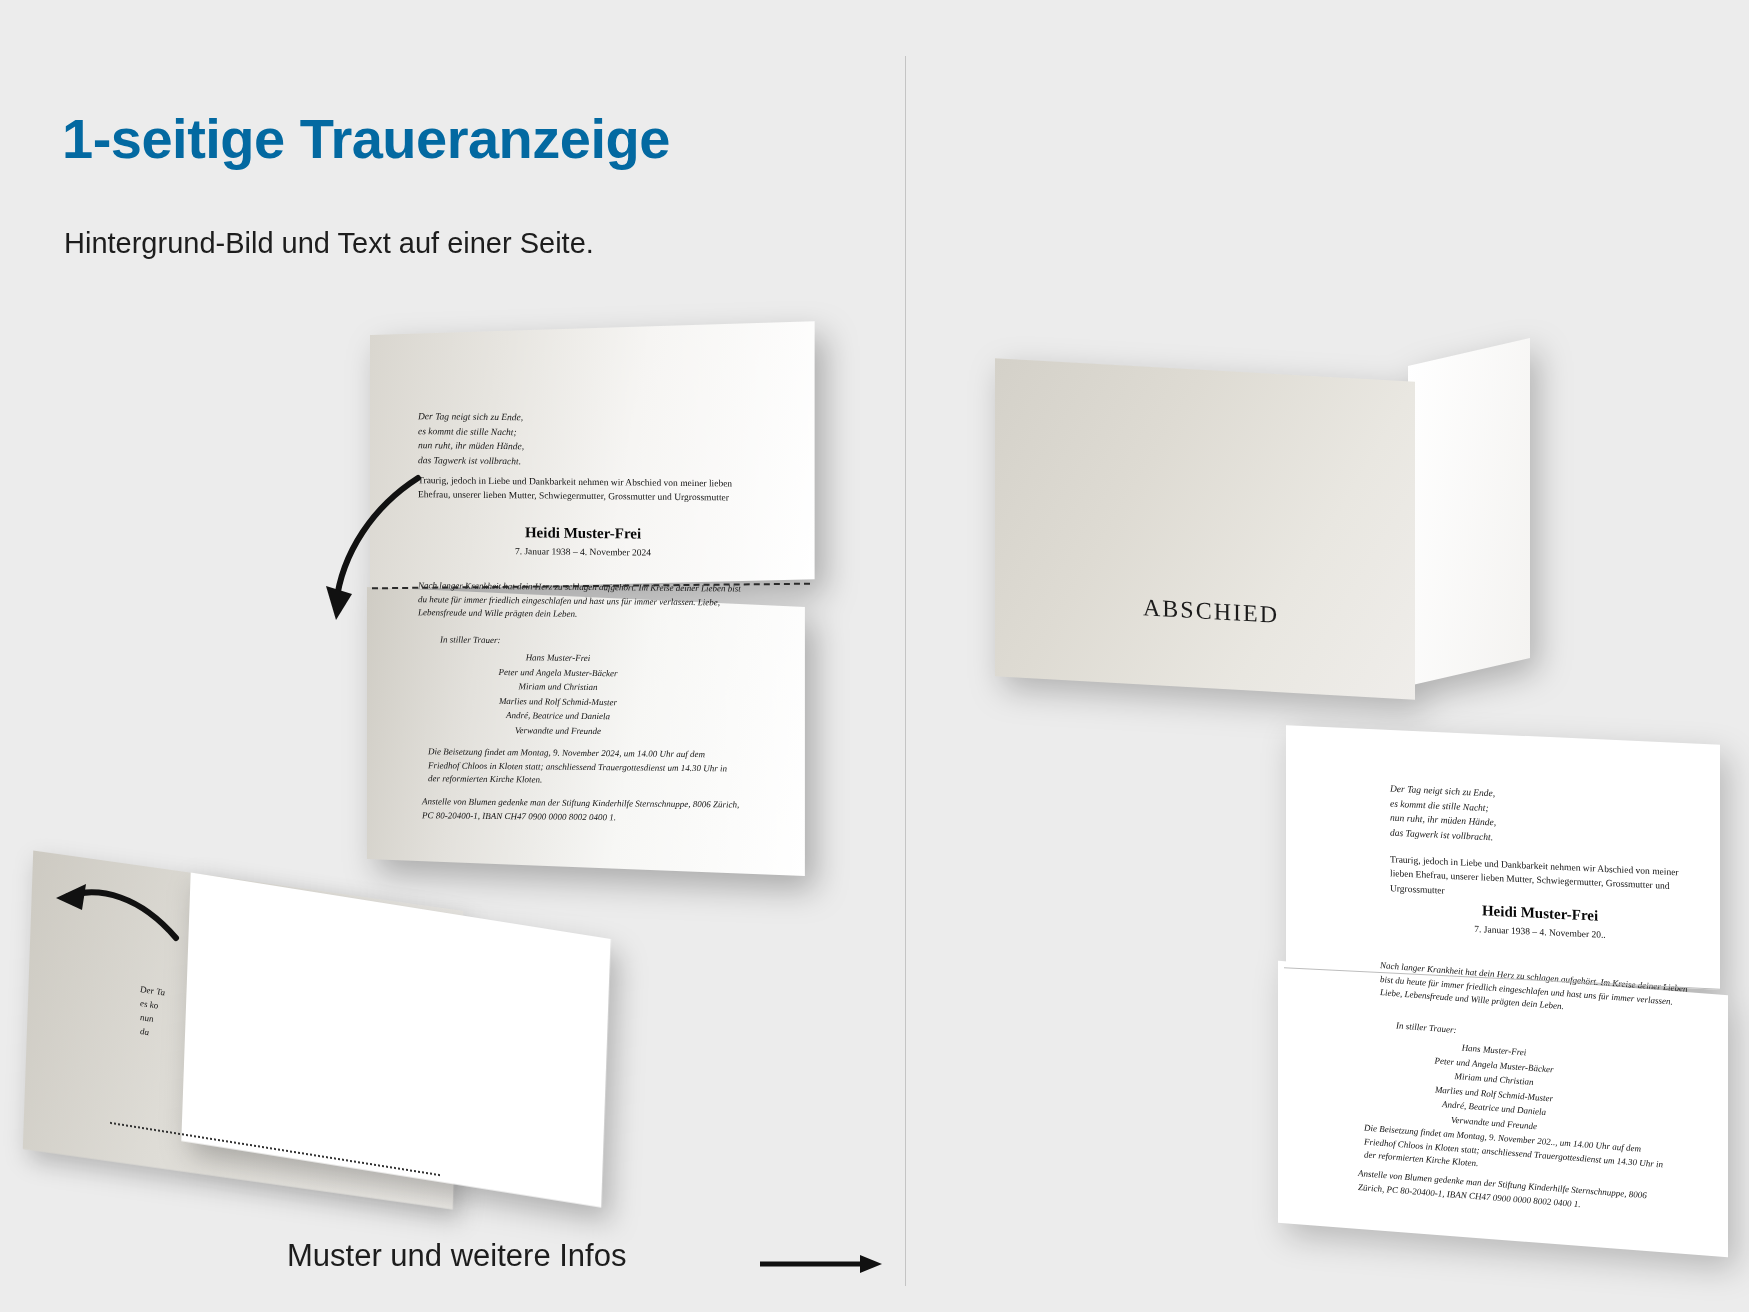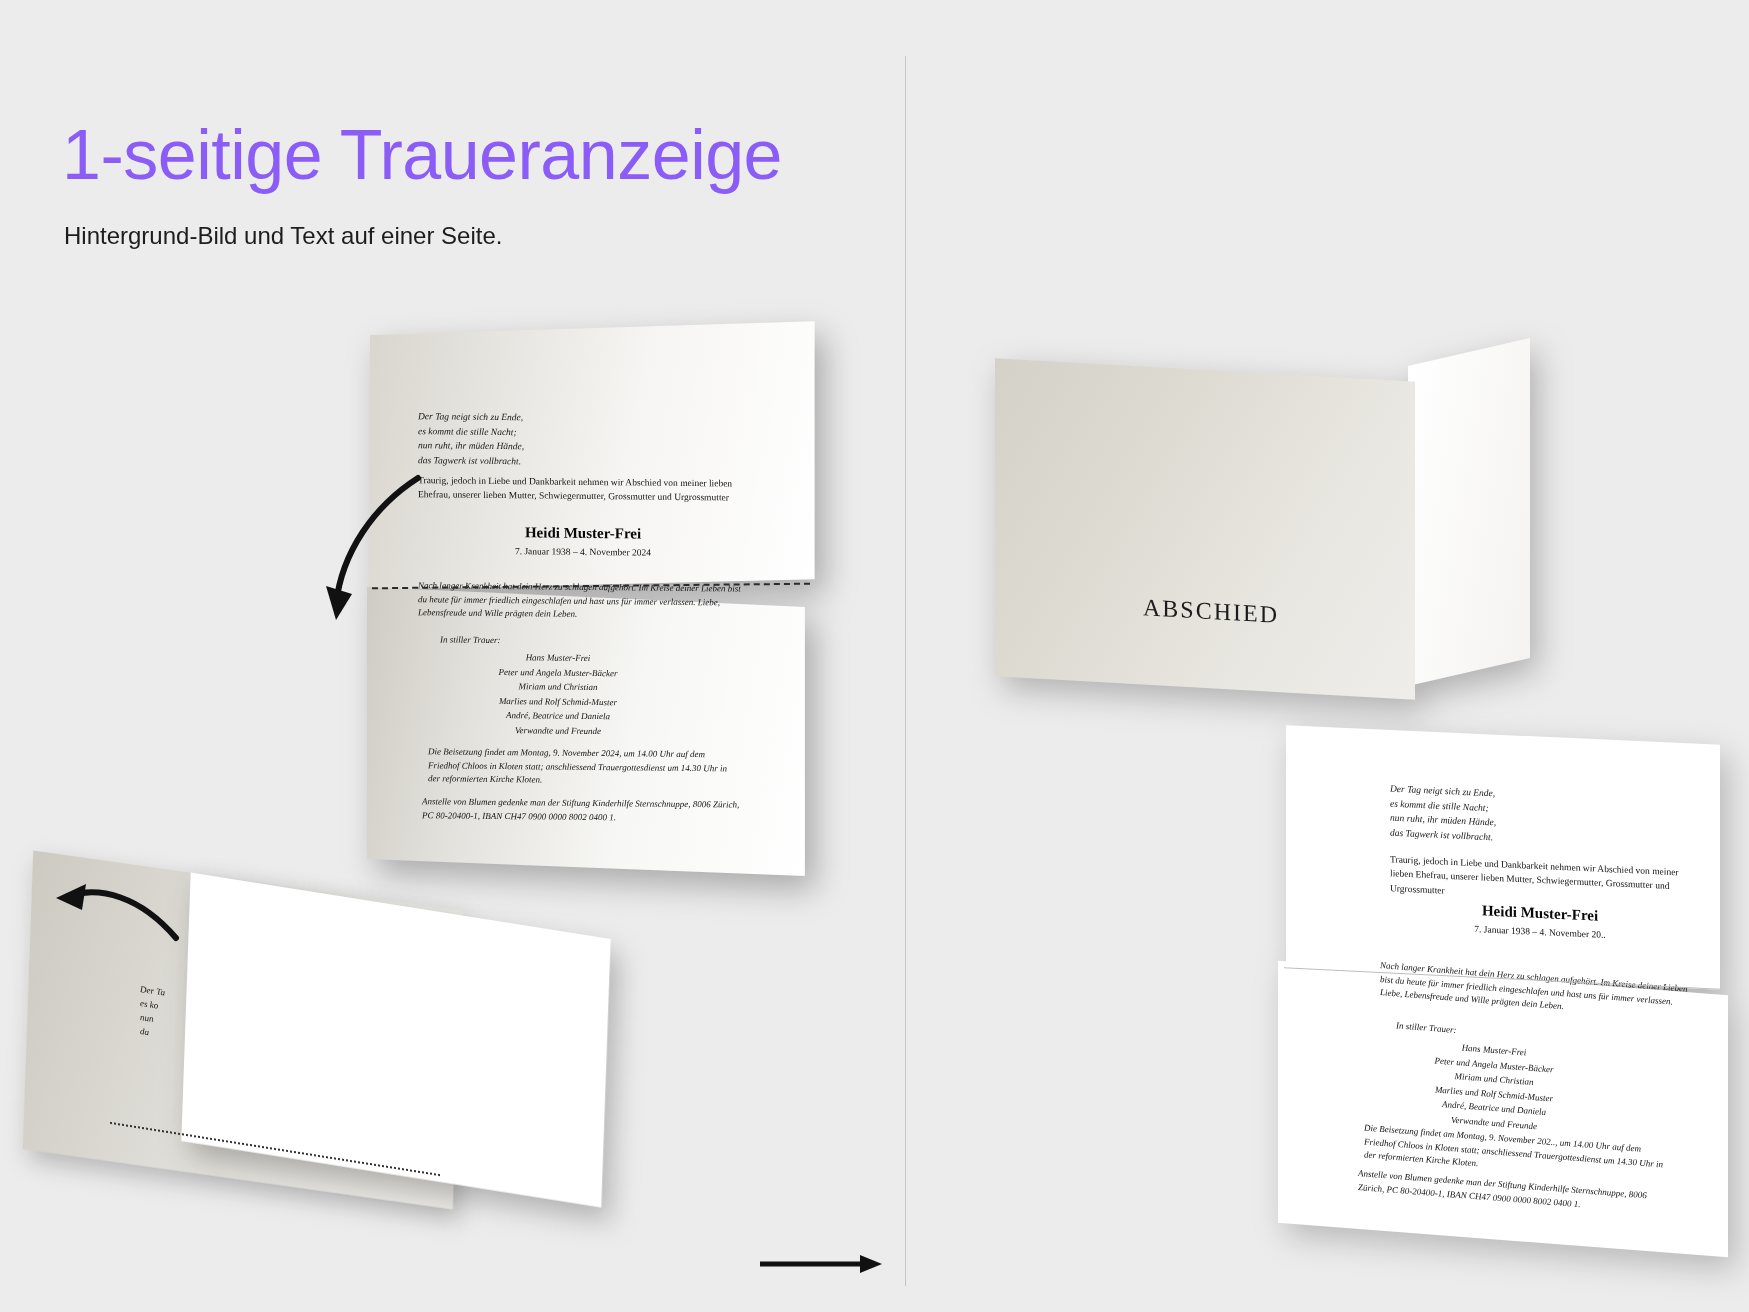--- a/index.html
+++ b/index.html
@@ -28,29 +28,29 @@
     left: 905px;
     top: 56px;
     width: 1px;
     height: 1230px;
     background: #c4c4c4;
   }
 
   
   .col-title {
     position: absolute;
-    font-size: 70px;
-    font-weight: 400;
+    font-size: 56px;
+    font-weight: 700;
     letter-spacing: -0.5px;
-    color: #8b5cf6;
+    color: #0369a1;
     white-space: nowrap;
   }
   .col-sub {
     position: absolute;
-    font-size: 24px;
+    font-size: 29px;
     font-weight: 400;
     color: #1d1d1d;
     white-space: nowrap;
   }
   #title-left  { left: 62px;  top: 68px; }
   #sub-left    { left: 64px;  top: 198px; }
   #title-right { left: 957px; top: 68px; }
   #sub-right   { left: 958px; top: 198px; }
 
   
@@ -409,18 +409,19 @@
         <div>André, Beatrice und Daniela</div>
         <div>Verwandte und Freunde</div>
       </div>
 
       <div class="doc-para-i" style="position:absolute; left:86px; top:398px; width:300px; transform:skewY(4.4deg);">Die Beisetzung findet am Montag, 9. November 202.., um 14.00 Uhr auf dem Friedhof Chloos in Kloten statt; anschliessend Trauergottesdienst um 14.30 Uhr in der reformierten Kirche Kloten.</div>
 
       <div class="doc-para-i" style="position:absolute; left:80px; top:444px; width:310px; transform:skewY(4.4deg);">Anstelle von Blumen gedenke man der Stiftung Kinderhilfe Sternschnuppe, 8006 Zürich, PC 80-20400-1, IBAN CH47 0900 0000 8002 0400 1.</div>
     </div>
   </div>
 
+  <div class="footer-cta">Muster und weitere Infos</div>
   <svg class="footer-arrow" viewBox="0 0 122 18">
     <line x1="0" y1="9" x2="104" y2="9" stroke="#111" stroke-width="5"></line>
     <path d="M100 0 L122 9 L100 18 Z" fill="#111"></path>
   </svg>
 
 </div>
 
 </body></html>

